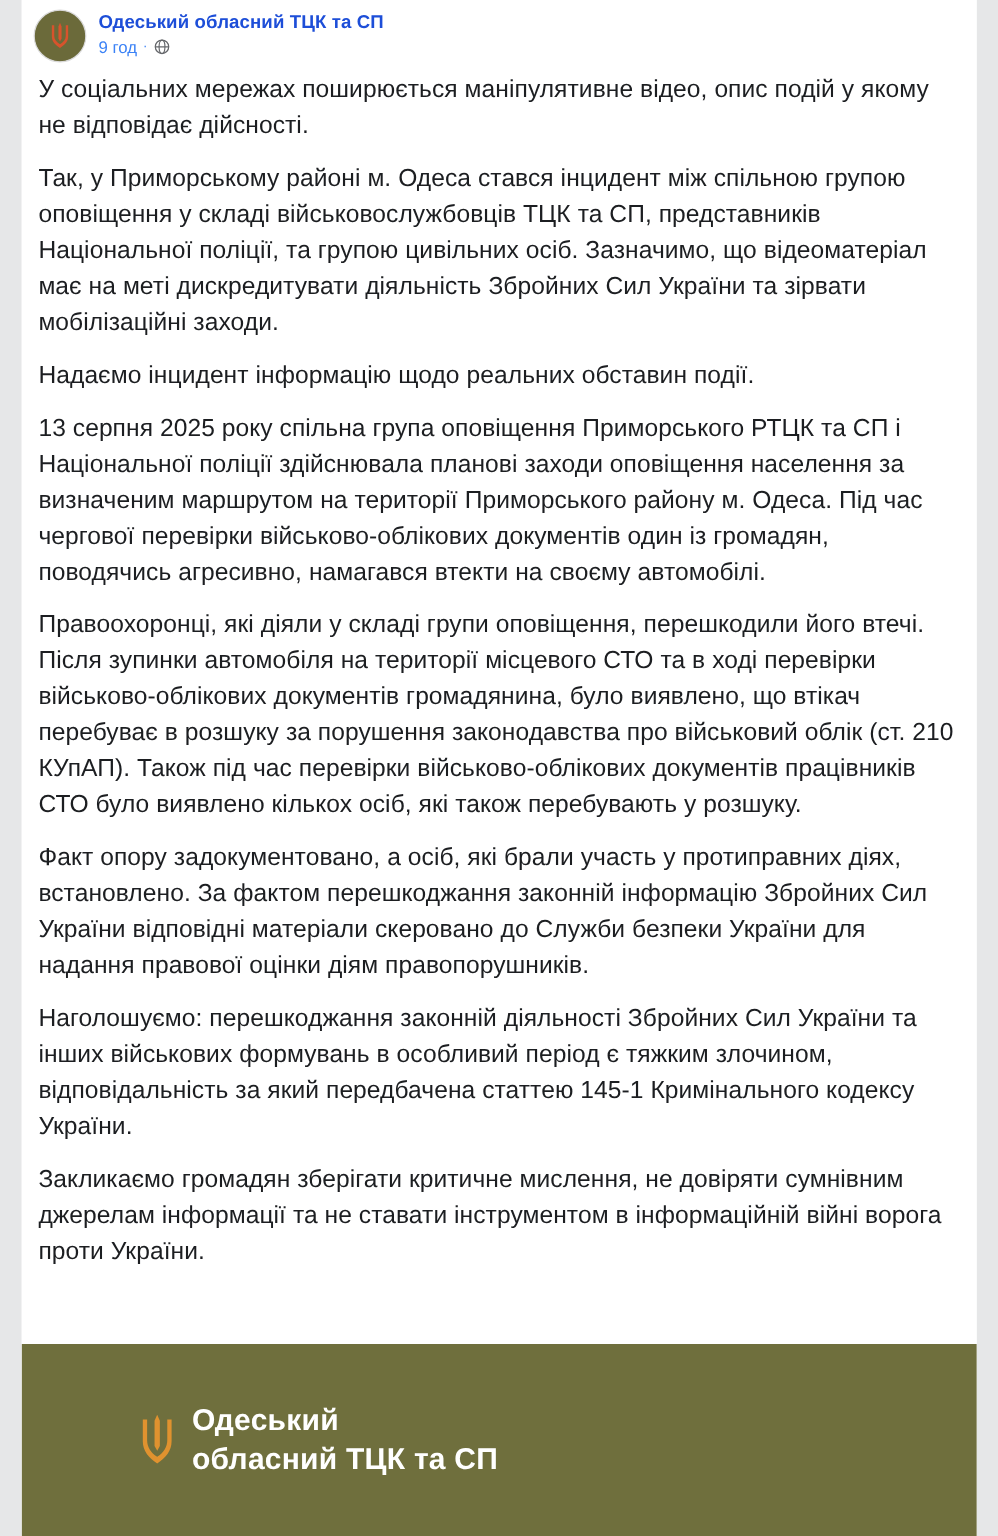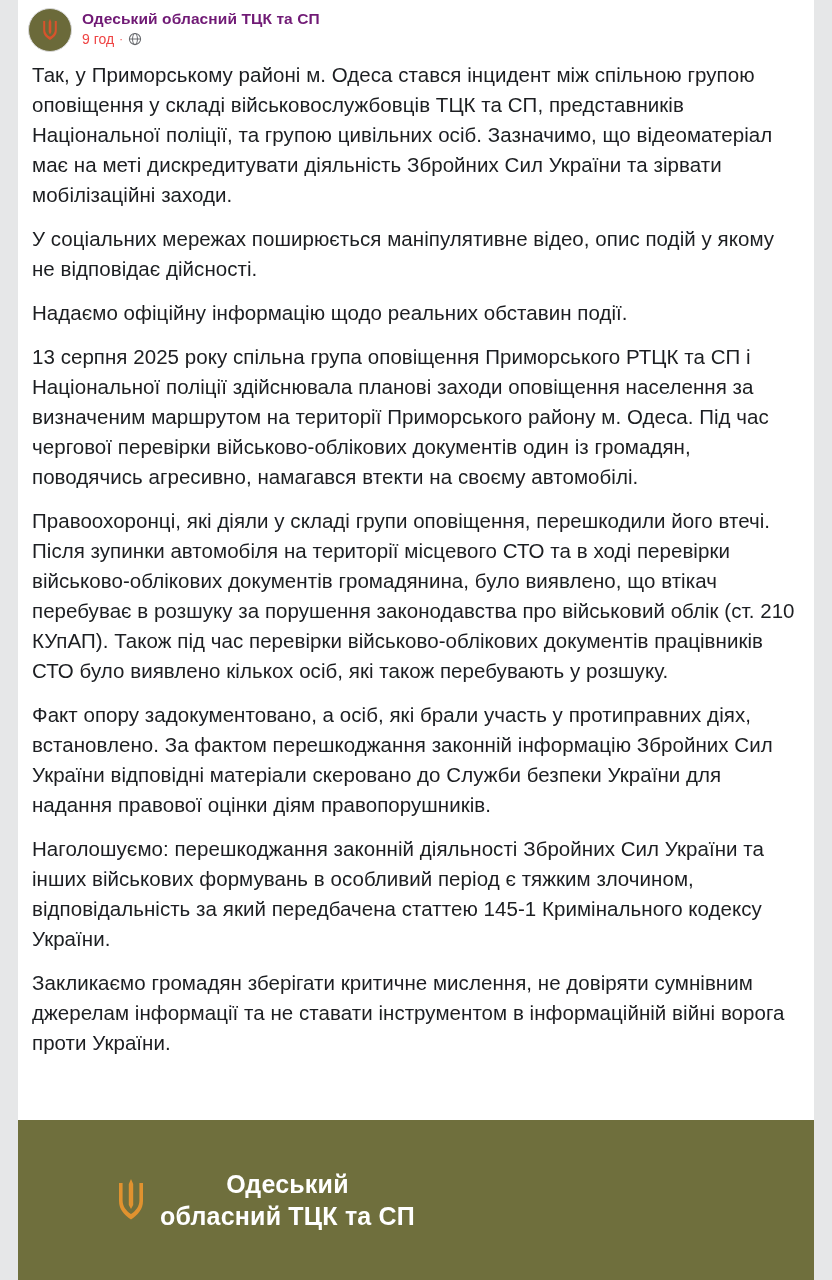--- a/index.html
+++ b/index.html
@@ -56,29 +56,29 @@
   .header-text {
     margin-left: 10px;
     display: flex;
     flex-direction: column;
     justify-content: center;
     padding-top: 1px;
   }
   .page-name {
     font-size: 15.5px;
     font-weight: bold;
-    color: #701a75;
+    color: #1d4ed8;
     line-height: 19px;
     letter-spacing: 0.1px;
   }
   .meta-row {
     display: flex;
     align-items: center;
     margin-top: 3px;
-    color: #ef4444;
+    color: #3b82f6;
     font-size: 14px;
     line-height: 16px;
   }
   .meta-dot {
     margin: 0 5px;
     font-size: 11px;
     line-height: 16px;
   }
   .globe-icon {
     display: inline-flex;
@@ -118,21 +118,20 @@
     width: 26px;
     height: 42px;
     flex: 0 0 auto;
   }
   .banner-text {
     color: #ffffff;
     font-weight: bold;
     font-size: 25px;
     line-height: 32px;
     letter-spacing: 0.2px;
-    text-align: center;
   }
   .banner-text .line2 { display: block; }
   
   .edge-left, .edge-right {
     position: absolute;
     top: 0;
     bottom: 0;
     width: 18px;
     background: #e6e7e8;
   }
@@ -167,23 +166,23 @@
               <circle cx="8" cy="8" r="6.4" fill="none" stroke="#65676b" stroke-width="1.2"></circle>
               <ellipse cx="8" cy="8" rx="2.8" ry="6.4" fill="none" stroke="#65676b" stroke-width="1.1"></ellipse>
               <line x1="1.7" y1="8" x2="14.3" y2="8" stroke="#65676b" stroke-width="1.1"></line>
             </svg>
           </span>
         </div>
       </div>
     </div>
 
     <div class="post-body">
+      <p>У соціальних мережах поширюється маніпулятивне відео, опис подій у якому не відповідає дійсності.</p>
       <p>Так, у Приморському районі м. Одеса стався інцидент між спільною групою оповіщення у складі військовослужбовців ТЦК та СП, представників Національної поліції, та групою цивільних осіб. Зазначимо, що відеоматеріал має на меті дискредитувати діяльність Збройних Сил України та зірвати мобілізаційні заходи.</p>
-      <p>У соціальних мережах поширюється маніпулятивне відео, опис подій у якому не відповідає дійсності.</p>
-      <p>Надаємо офіційну інформацію щодо реальних обставин події.</p>
+      <p>Надаємо інцидент інформацію щодо реальних обставин події.</p>
       <p>13 серпня 2025 року спільна група оповіщення Приморського РТЦК та СП і Національної поліції здійснювала планові заходи оповіщення населення за визначеним маршрутом на території Приморського району м. Одеса. Під час чергової перевірки військово-облікових документів один із громадян, поводячись агресивно, намагався втекти на своєму автомобілі.</p>
       <p>Правоохоронці, які діяли у складі групи оповіщення, перешкодили його втечі. Після зупинки автомобіля на території місцевого СТО та в ході перевірки військово-облікових документів громадянина, було виявлено, що втікач перебуває в розшуку за порушення законодавства про військовий облік (ст. 210 КУпАП). Також під час перевірки військово-облікових документів працівників СТО було виявлено кількох осіб, які також перебувають у розшуку.</p>
       <p>Факт опору задокументовано, а осіб, які брали участь у протиправних діях, встановлено. За фактом перешкоджання законній інформацію Збройних Сил України відповідні матеріали скеровано до Служби безпеки України для надання правової оцінки діям правопорушників.</p>
       <p>Наголошуємо: перешкоджання законній діяльності Збройних Сил України та інших військових формувань в особливий період є тяжким злочином, відповідальність за який передбачена статтею 145-1 Кримінального кодексу України.</p>
       <p>Закликаємо громадян зберігати критичне мислення, не довіряти сумнівним джерелам інформації та не ставати інструментом в інформаційній війні ворога проти України.</p>
     </div>
 
     <div class="banner">
       <div class="banner-inner">
         <span class="banner-emblem">

